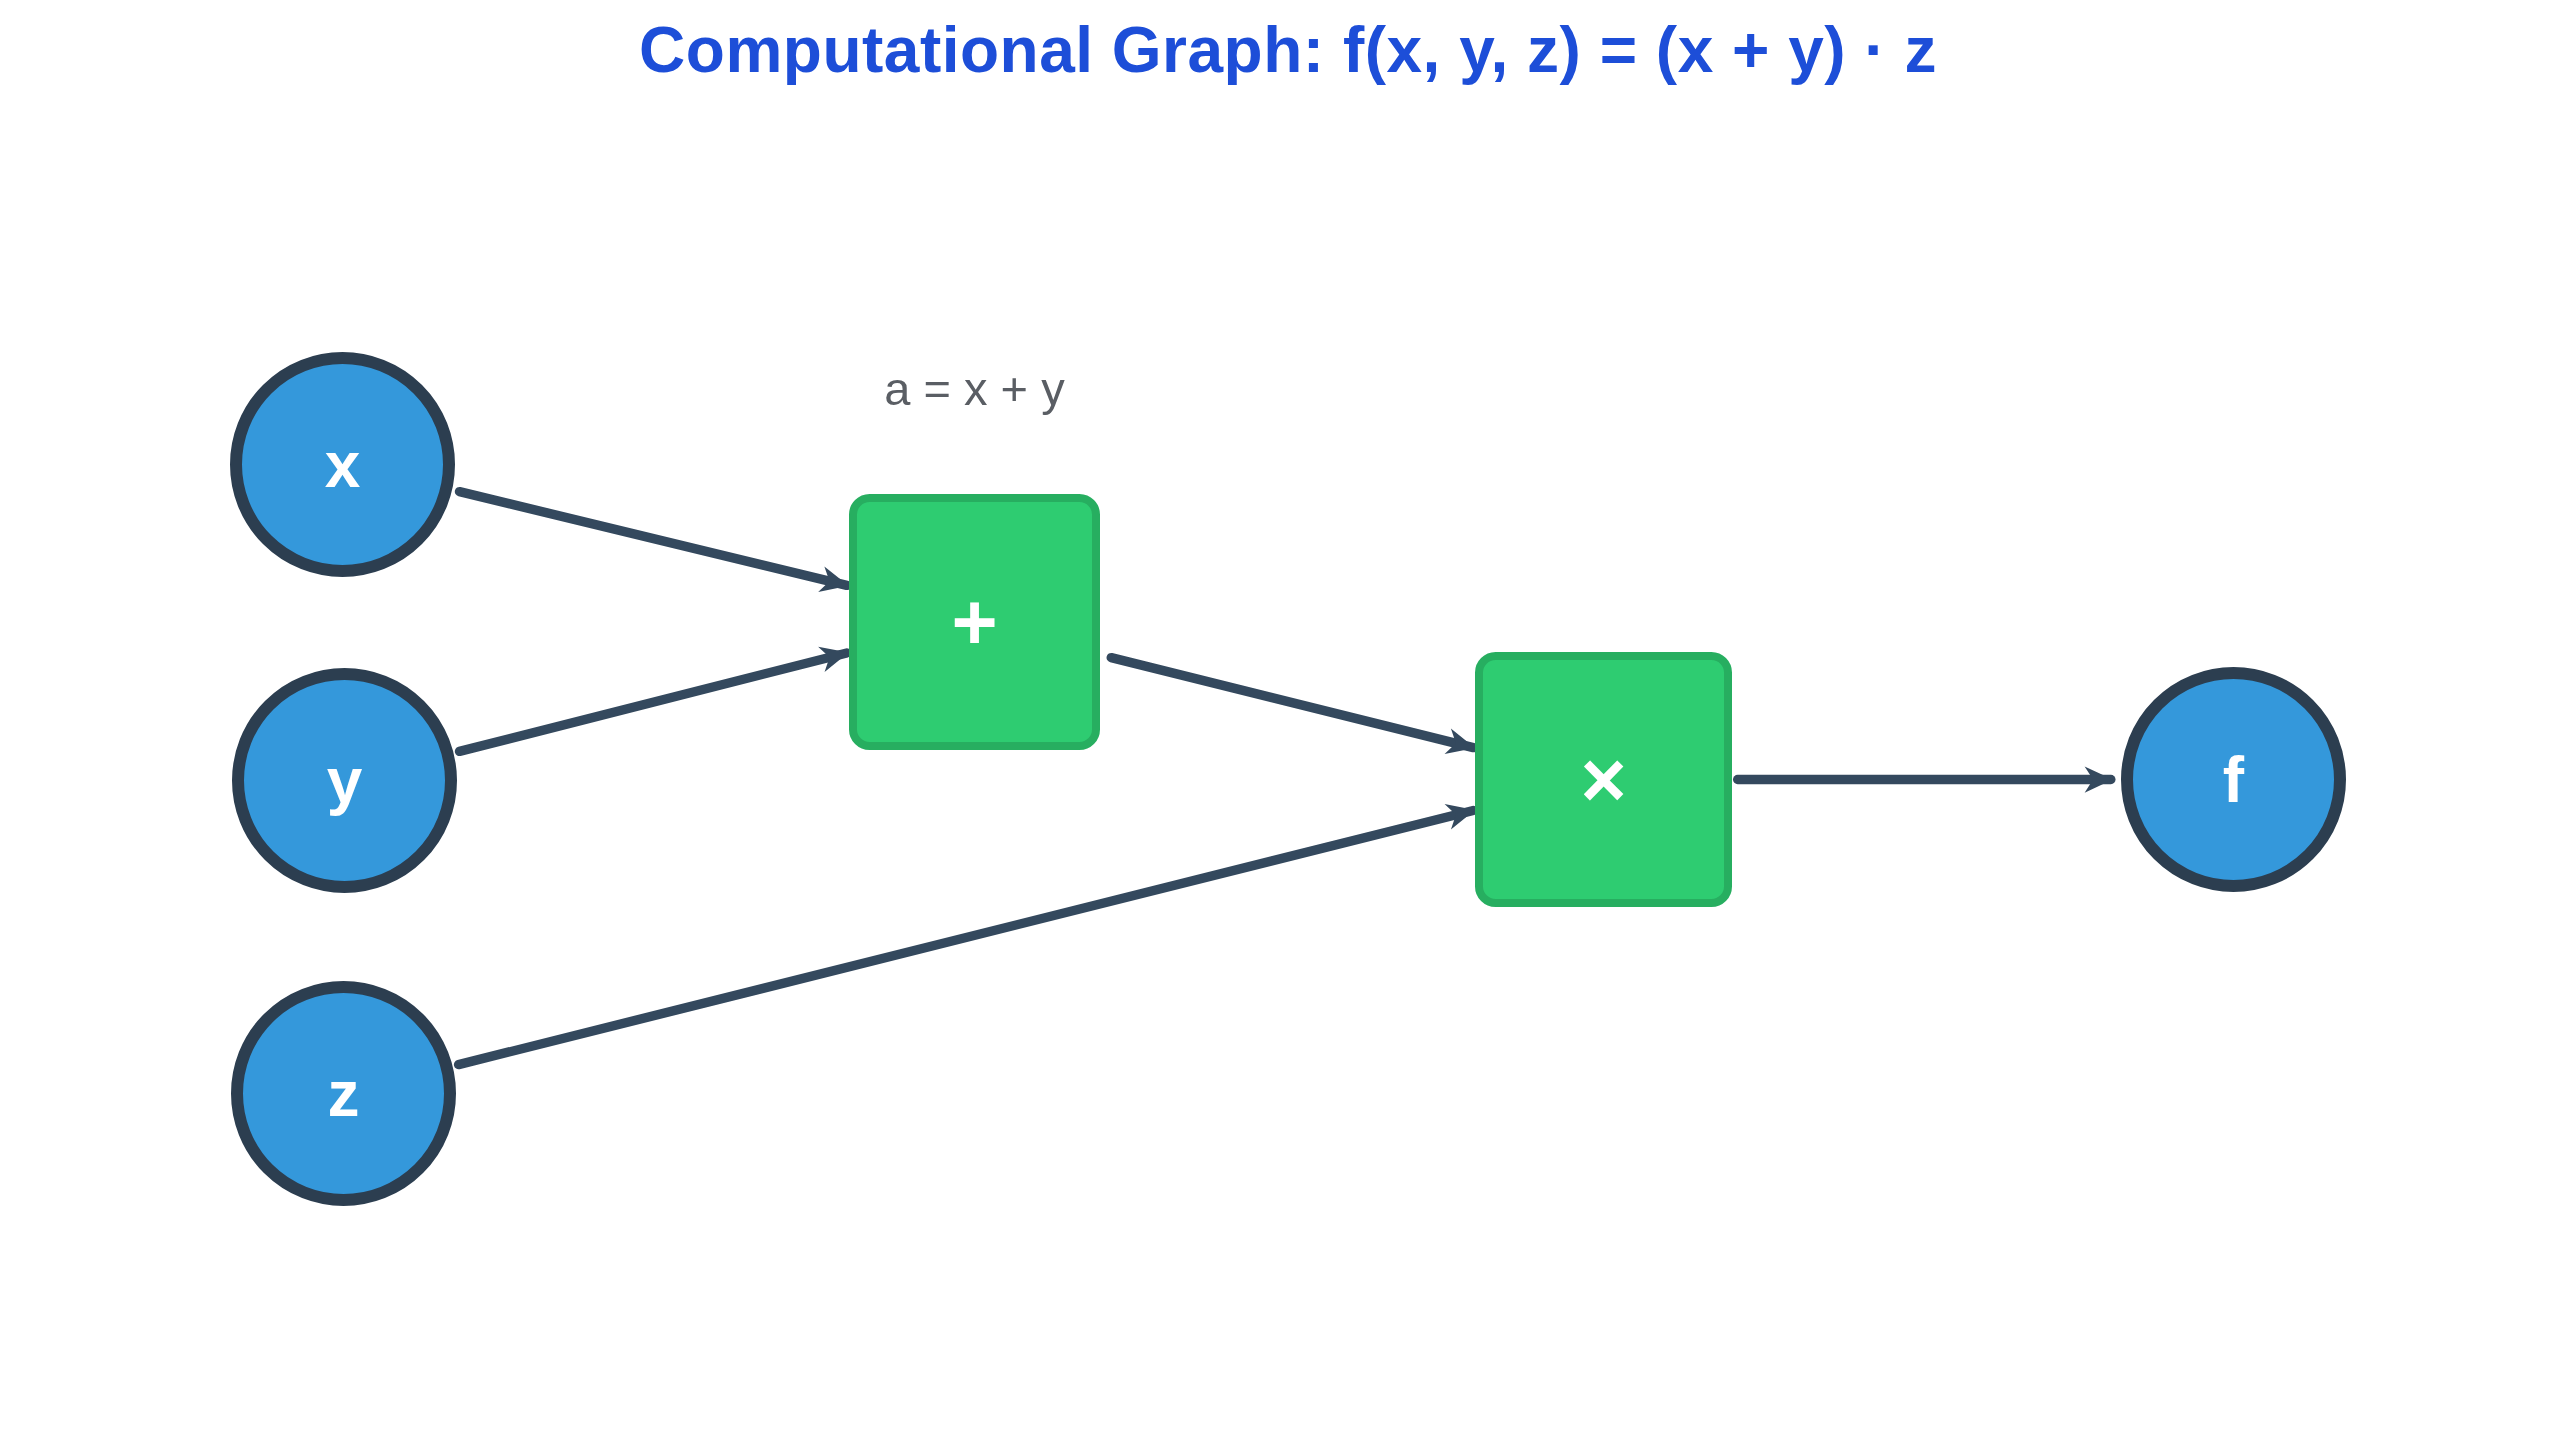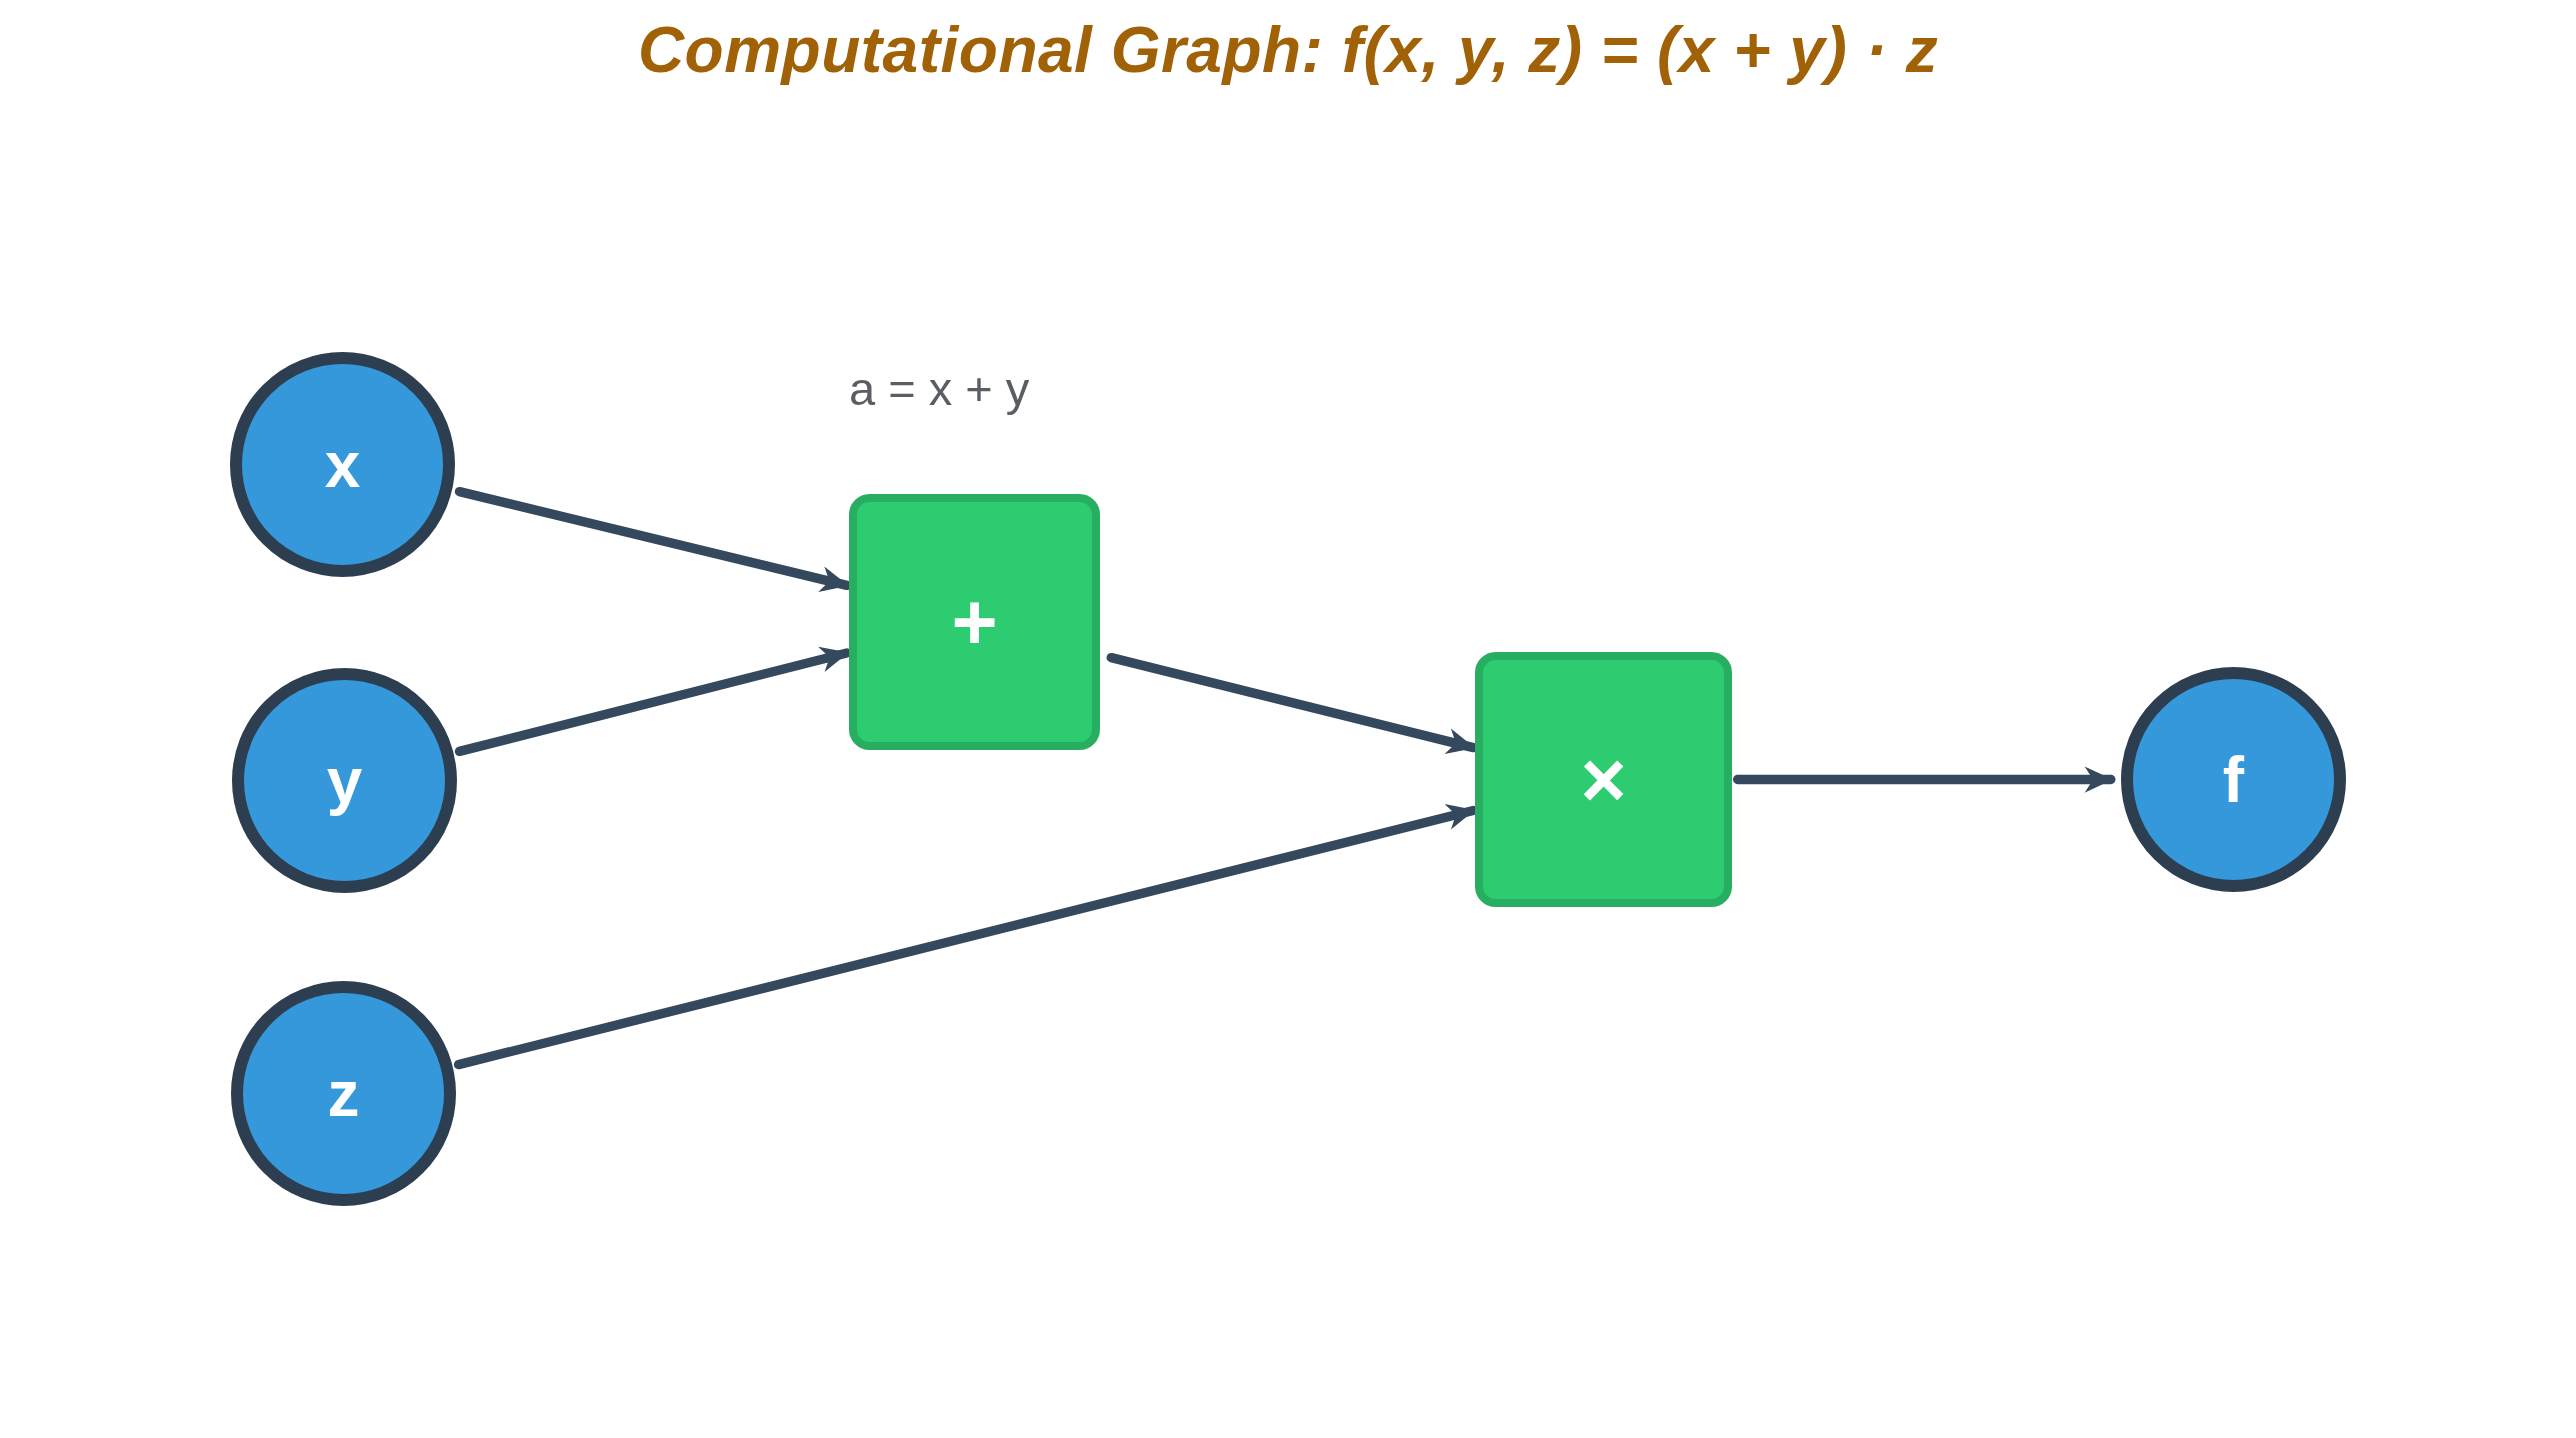--- a/index.html
+++ b/index.html
@@ -16,23 +16,22 @@
     overflow: hidden;
   }
   .diagram-title {
     position: absolute;
     top: 13px;
     left: 0;
     width: 100%;
     text-align: center;
     font-size: 64px;
     font-weight: bold;
-    color: #a16207;
+    color: #1d4ed8;
     letter-spacing: 0.5px;
-    font-style: italic;
   }
   .edges-layer {
     position: absolute;
     left: 0;
     top: 0;
     width: 2576px;
     height: 1439px;
   }
   .edge {
     stroke: #34495e;
@@ -70,20 +69,21 @@
   .node-y { left: 232px; top: 668px; }
   .node-z { left: 231px; top: 981px; }
   .node-f { left: 2121px; top: 667px; }
   .node-plus  { left: 849px;  top: 494px; width: 251px; height: 256px; }
   .node-times { left: 1475px; top: 652px; width: 257px; height: 255px; }
   .op-annotation {
     position: absolute;
     left: 849px;
     top: 361px;
     width: 251px;
+    text-align: center;
     font-size: 47px;
     font-weight: normal;
     color: #5a5e64;
   }
 </style>
 </head>
 <body>
 
 <div class="canvas">
 

